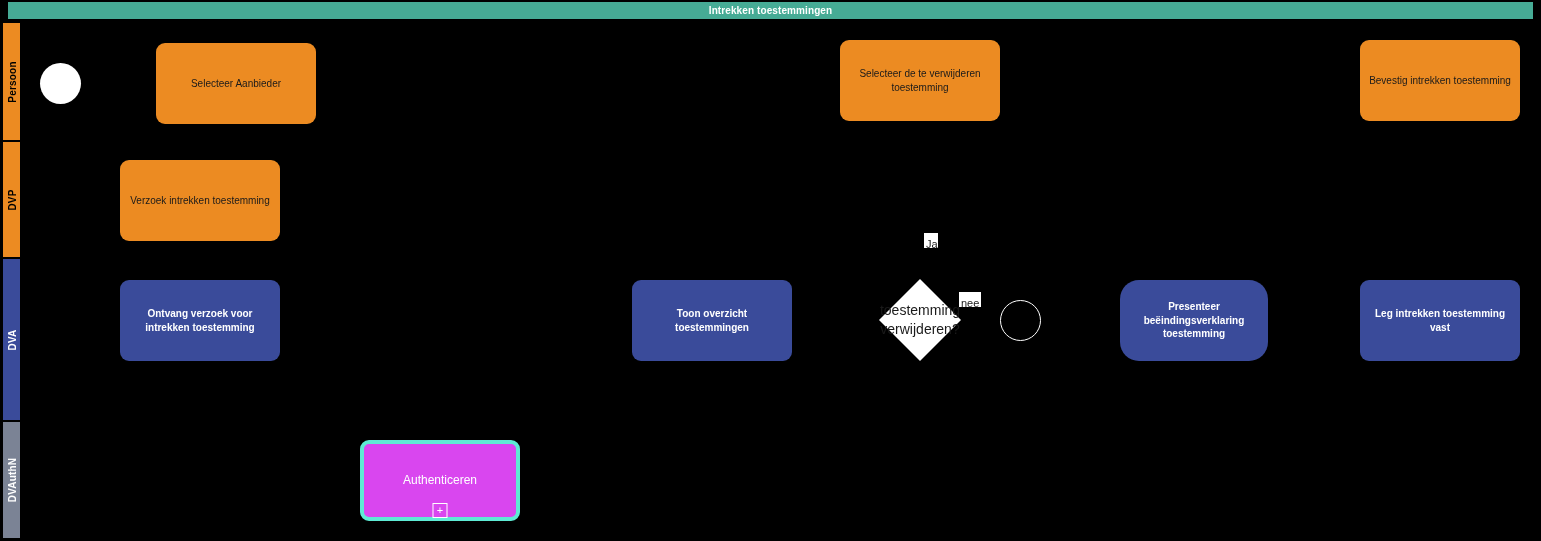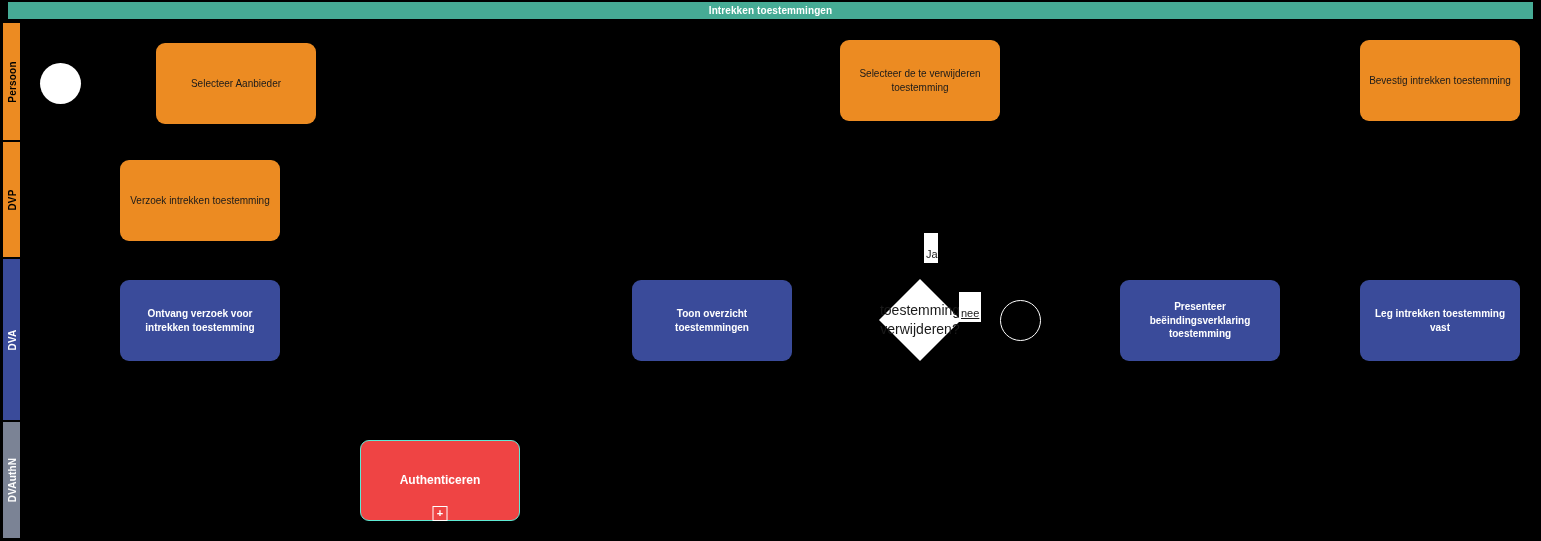--- a/index.html
+++ b/index.html
@@ -75,24 +75,24 @@
   .task-orange {
     background: #ec8b22;
     color: #1a1a1a;
   }
   .task-blue {
     background: #3a4b9a;
     color: #ffffff;
     font-weight: bold;
   }
   .task-sub {
-    background: #ef4444;
-    color: #ffffff;
-    border: 1px solid #5eead4;
-    font-weight: bold;
+    background: #d946ef;
+    color: #ffffff;
+    border: 4px solid #5eead4;
+    font-weight: normal;
     font-size: 12px;
   }
   .task-sub .sub-marker {
     position: absolute;
     left: 50%;
     bottom: -1px;
     transform: translateX(-50%);
     width: 15px;
     height: 15px;
     border: 1px solid #ffffff;
@@ -143,21 +143,21 @@
   }
   .gateway .gw-text span { display: block; }
 
   
   .flow-label {
     position: absolute;
     background: #ffffff;
     color: #1a1a1a;
     font-size: 11px;
     line-height: 13px;
-    padding: 15px 2px;
+    padding: 5px 2px;
     white-space: nowrap;
     overflow: hidden;
   }
 </style>
 </head>
 <body>
 
 <div id="canvas">
 
   <div class="pool-title">Intrekken toestemmingen</div>
@@ -212,21 +212,21 @@
       <span>verwijderen?</span>
     </div>
   </div>
 
   <div class="flow-label" style="left:924px; top:233px; width:14px; height:15px;">Ja</div>
 
   <div class="flow-label" style="left:959px; top:292px; width:22px; height:15px;text-decoration:underline;">nee</div>
 
   <div class="event event-end" style="left:1000px; top:300px; width:41px; height:41px;"></div>
 
-  <div class="task task-blue" style="left:1120px; top:280px; width:160px; height:81px;">
+  <div class="task task-blue" style="left:1120px; top:280px; width:148px; height:81px;border-radius:19px;">
     <span>Presenteer beëindingsverklaring toestemming</span>
   </div>
 
   <div class="task task-blue" style="left:1360px; top:280px; width:160px; height:81px;">
     <span>Leg intrekken toestemming vast</span>
   </div>
 
   <div class="task task-sub" style="left:360px; top:440px; width:160px; height:81px;">
     <span>Authenticeren</span>
     <span class="sub-marker">+</span>

